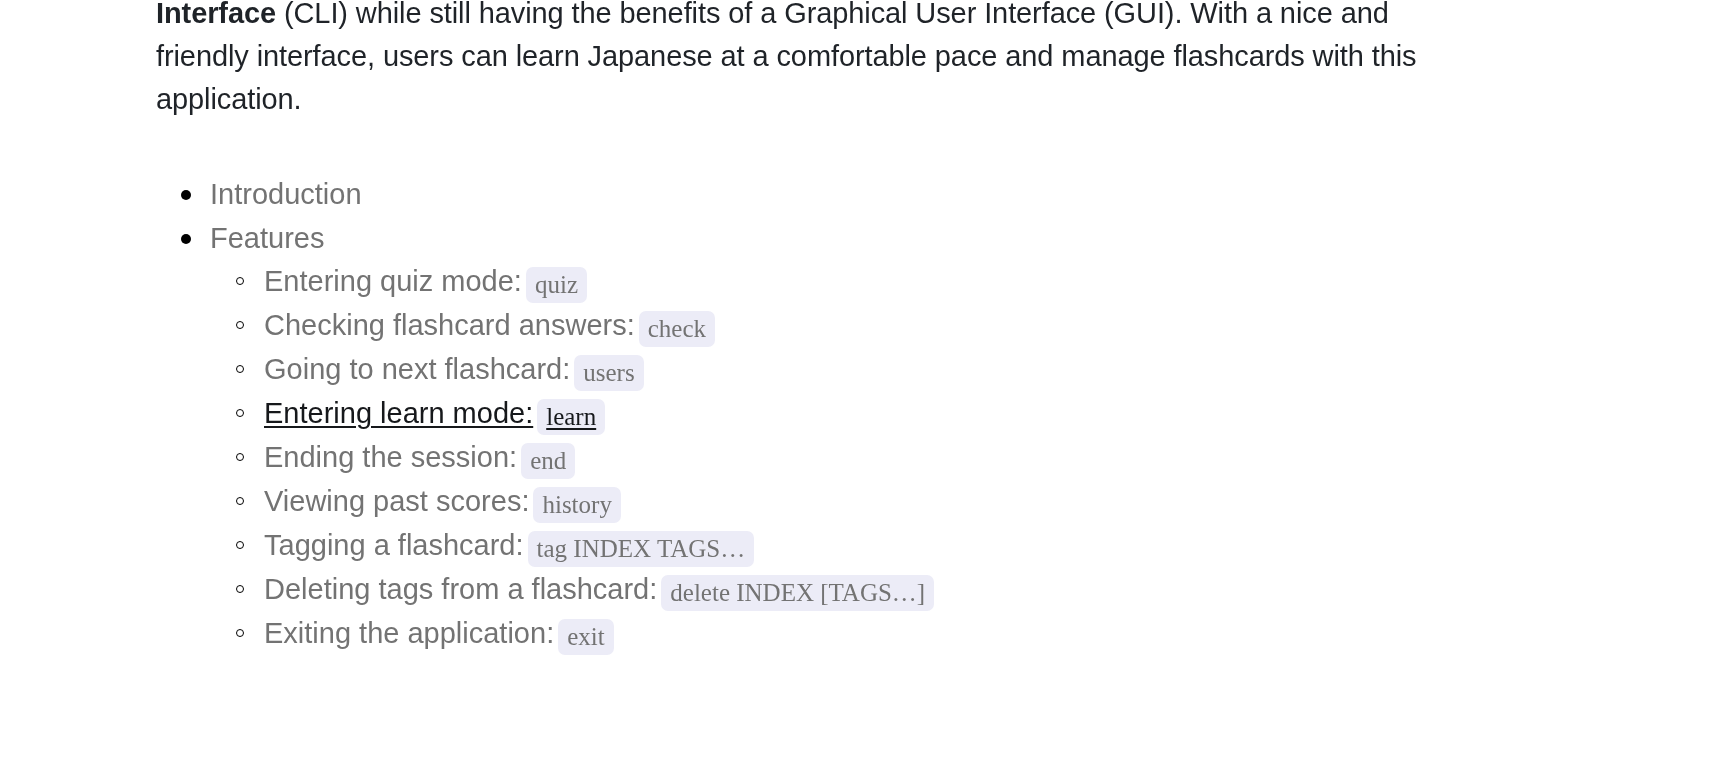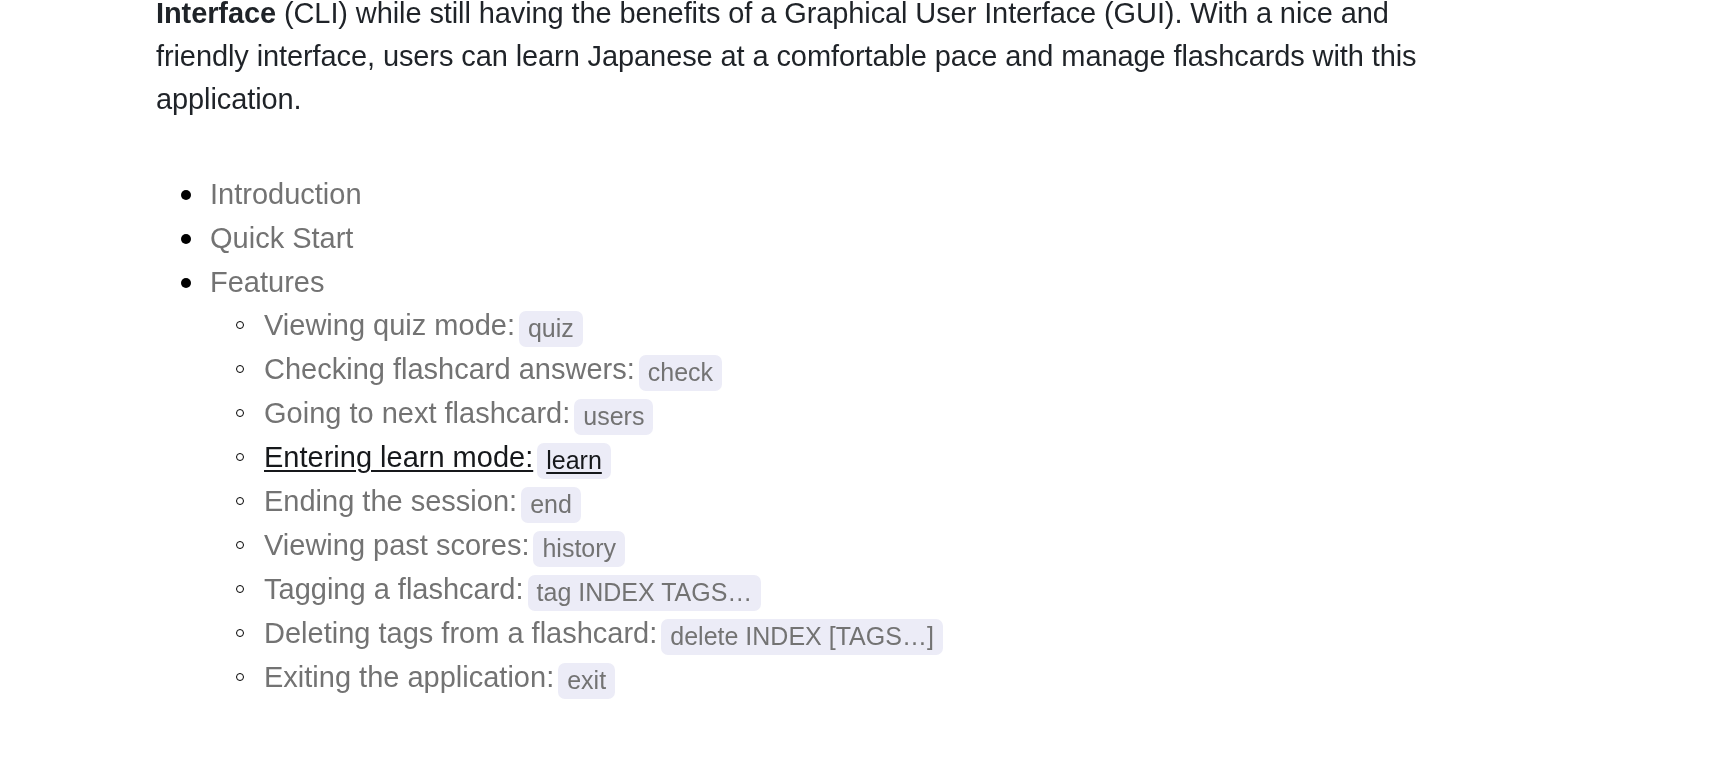--- a/index.html
+++ b/index.html
@@ -100,21 +100,21 @@
   }
   a.toc-link.hovered {
     color: #16181b;
     text-decoration: underline;
     text-underline-offset: 3px;
     text-decoration-thickness: 1.5px;
   }
 
   
   code.inline-code {
-    font-family: Liberation Sans, sans-serif;
+    font-family: Liberation Serif, serif;
     font-size: 25px;
     line-height: 1;
     background: #ececf7;
     border-radius: 7px;
     padding: 5px 9px 6px 9px;
     color: inherit;
     white-space: pre;
     display: inline-block;
     vertical-align: -2px;
     letter-spacing: 0px;
@@ -138,31 +138,28 @@
   <div class="content">
 
     <p class="intro"><b>Interface</b><span> (CLI) while still having the benefits of a Graphical User Interface (GUI). With a nice and friendly interface, users can learn Japanese at a comfortable pace and manage flashcards with this application.</span></p>
 
     <ul class="toc level1">
 
       <li class="toc-item lvl1">
         <a class="toc-link" href="#">Introduction</a>
       </li>
 
-      <li class="toc-item lvl1">
-        <a class="toc-link" href="#">Quick Start</a>
-      </li>
 
       <li class="toc-item lvl1">
         <a class="toc-link" href="#">Features</a>
 
         <ul class="toc level2">
 
           <li class="toc-item lvl2">
-            <a class="toc-link" href="#"><span>Viewing quiz mode:</span><span class="sep"></span><code class="inline-code">quiz</code></a>
+            <a class="toc-link" href="#"><span>Entering quiz mode:</span><span class="sep"></span><code class="inline-code">quiz</code></a>
           </li>
 
 
           <li class="toc-item lvl2">
             <a class="toc-link" href="#"><span>Checking flashcard answers:</span><span class="sep"></span><code class="inline-code">check</code></a>
           </li>
 
           <li class="toc-item lvl2">
             <a class="toc-link" href="#"><span>Going to next flashcard:</span><span class="sep"></span><code class="inline-code">users</code></a>
           </li>

